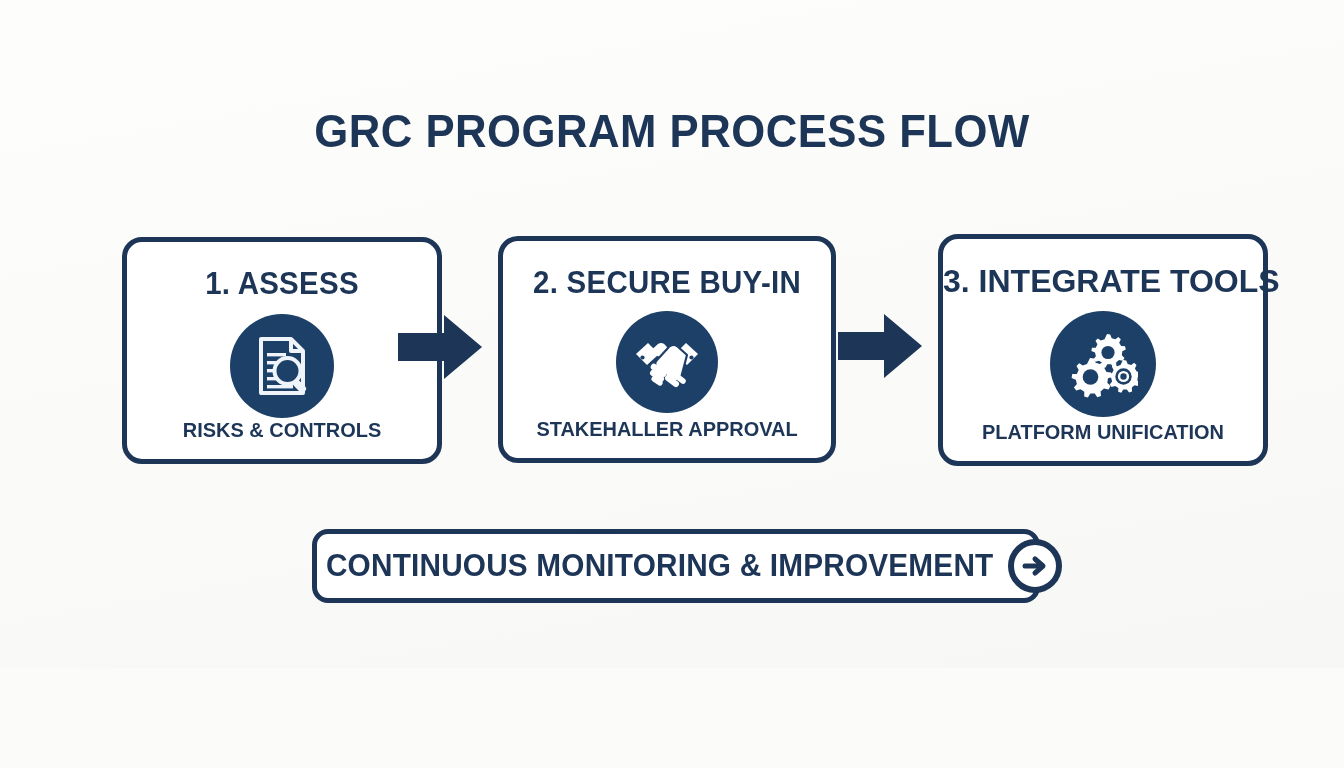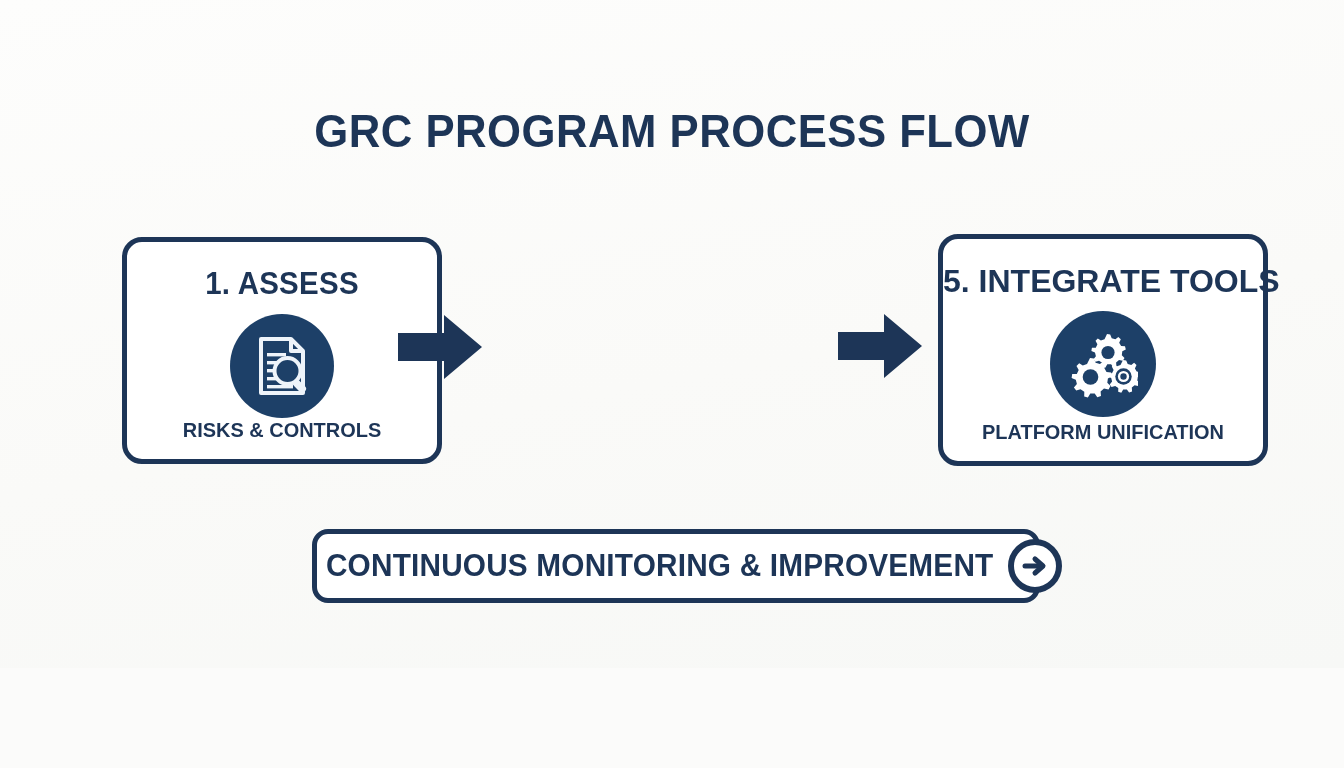--- a/index.html
+++ b/index.html
@@ -187,29 +187,55 @@
 
     <div class="step-sub">RISKS &amp; CONTROLS</div>
   </div>
 
   <div class="arrow a1">
     <svg width="88" height="88" viewBox="0 0 88 88" aria-hidden="true">
       <path d="M2 30 H48 V12 L86 44 L48 76 V58 H2 Z" fill="#1d3557"></path>
     </svg>
   </div>
 
+  <div class="step-box b2">
+    <div class="step-head">2. SECURE BUY-IN</div>
+
+    <div class="icon-circle">
+      <svg width="70" height="70" viewBox="0 0 70 70" aria-hidden="true">
+
+        <path d="M4 27 L16 16 L27 27 L15 38 Z" fill="#ffffff"></path>
+        <circle cx="10.5" cy="30.5" r="2.1" fill="#1d4068"></circle>
+
+        <path d="M66 27 L54 16 L43 27 L55 38 Z" fill="#ffffff"></path>
+        <circle cx="59.5" cy="30.5" r="2.1" fill="#1d4068"></circle>
+
+        <path d="M15 27 L26 17 C29 15 32 16 34 19 L42 28 C44 31 43 34 40 35 L30 30 Z" fill="#ffffff"></path>
+
+        <path d="M55 28 L45 19 C42 17 38 18 36 21 L25 33 C22 36 23 40 26 42 L40 53 C43 55 47 54 49 51 Z" fill="#ffffff" stroke="#1d4068" stroke-width="2.2" stroke-linejoin="round"></path>
+
+        <path d="M22 40 L31 47" stroke="#ffffff" stroke-width="6.5" stroke-linecap="round"></path>
+        <path d="M21 46 L29 52" stroke="#ffffff" stroke-width="6" stroke-linecap="round"></path>
+        <path d="M22 52 L28 56" stroke="#ffffff" stroke-width="5.2" stroke-linecap="round"></path>
+        <path d="M36 51 L44 57" stroke="#ffffff" stroke-width="6" stroke-linecap="round"></path>
+        <path d="M43 48 L51 54" stroke="#ffffff" stroke-width="5.6" stroke-linecap="round"></path>
+      </svg>
+    </div>
+
+    <div class="step-sub">STAKEHALLER APPROVAL</div>
+  </div>
 
   <div class="arrow a2">
     <svg width="88" height="88" viewBox="0 0 88 88" aria-hidden="true">
       <path d="M2 30 H48 V12 L86 44 L48 76 V58 H2 Z" fill="#1d3557"></path>
     </svg>
   </div>
 
   <div class="step-box b3">
-    <div class="step-head">5. INTEGRATE TOOLS</div>
+    <div class="step-head">3. INTEGRATE TOOLS</div>
 
     <div class="icon-circle">
       <svg width="70" height="70" viewBox="0 0 70 70" aria-hidden="true">
 
         <g fill="#ffffff">
           <path d="M39 5 l3.2 .55 1.5 3.6 3.7 1.0 2.9-2.2 2.5 2.2 -1.6 3.5 1.9 3.3 3.9 .4 .8 3.2 -3.5 1.8 -.5 3.8 2.7 2.8 -1.7 2.8 -3.8-.8 -2.9 2.5 .3 3.9 -3.1 1.1 -2.2-3.2 -3.8 .1 -2.0 3.3 -3.2-.9 .1-3.9 -3.2-2.1 -3.7 1.1 -1.9-2.6 2.5-3.0 -.9-3.7 -3.6-1.5 .5-3.2 3.9-.2 1.6-3.4 -1.9-3.4 2.3-2.3 3.1 2.0 3.6-1.3 z"></path>
         </g>
         <circle cx="40" cy="23.5" r="6.6" fill="#1d4068"></circle>
 
         <g fill="#ffffff">

